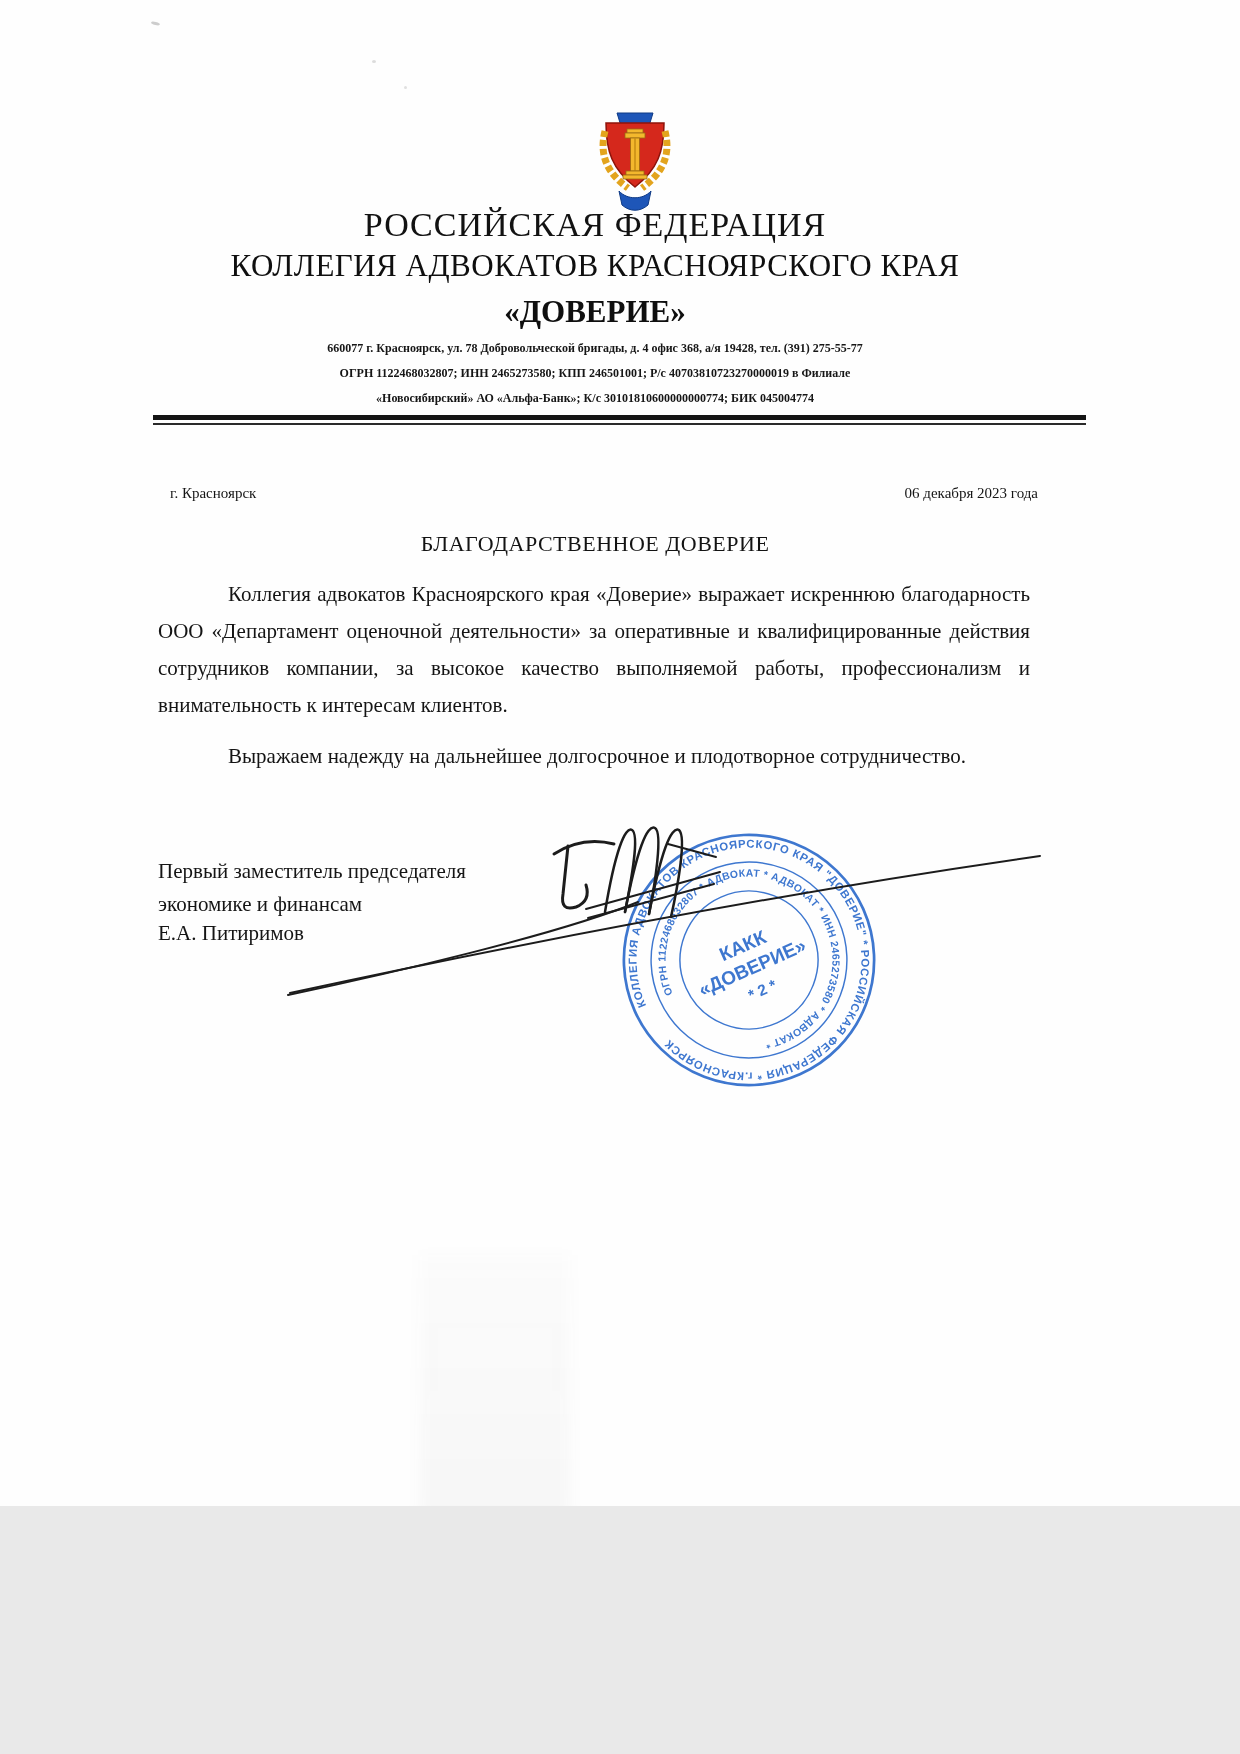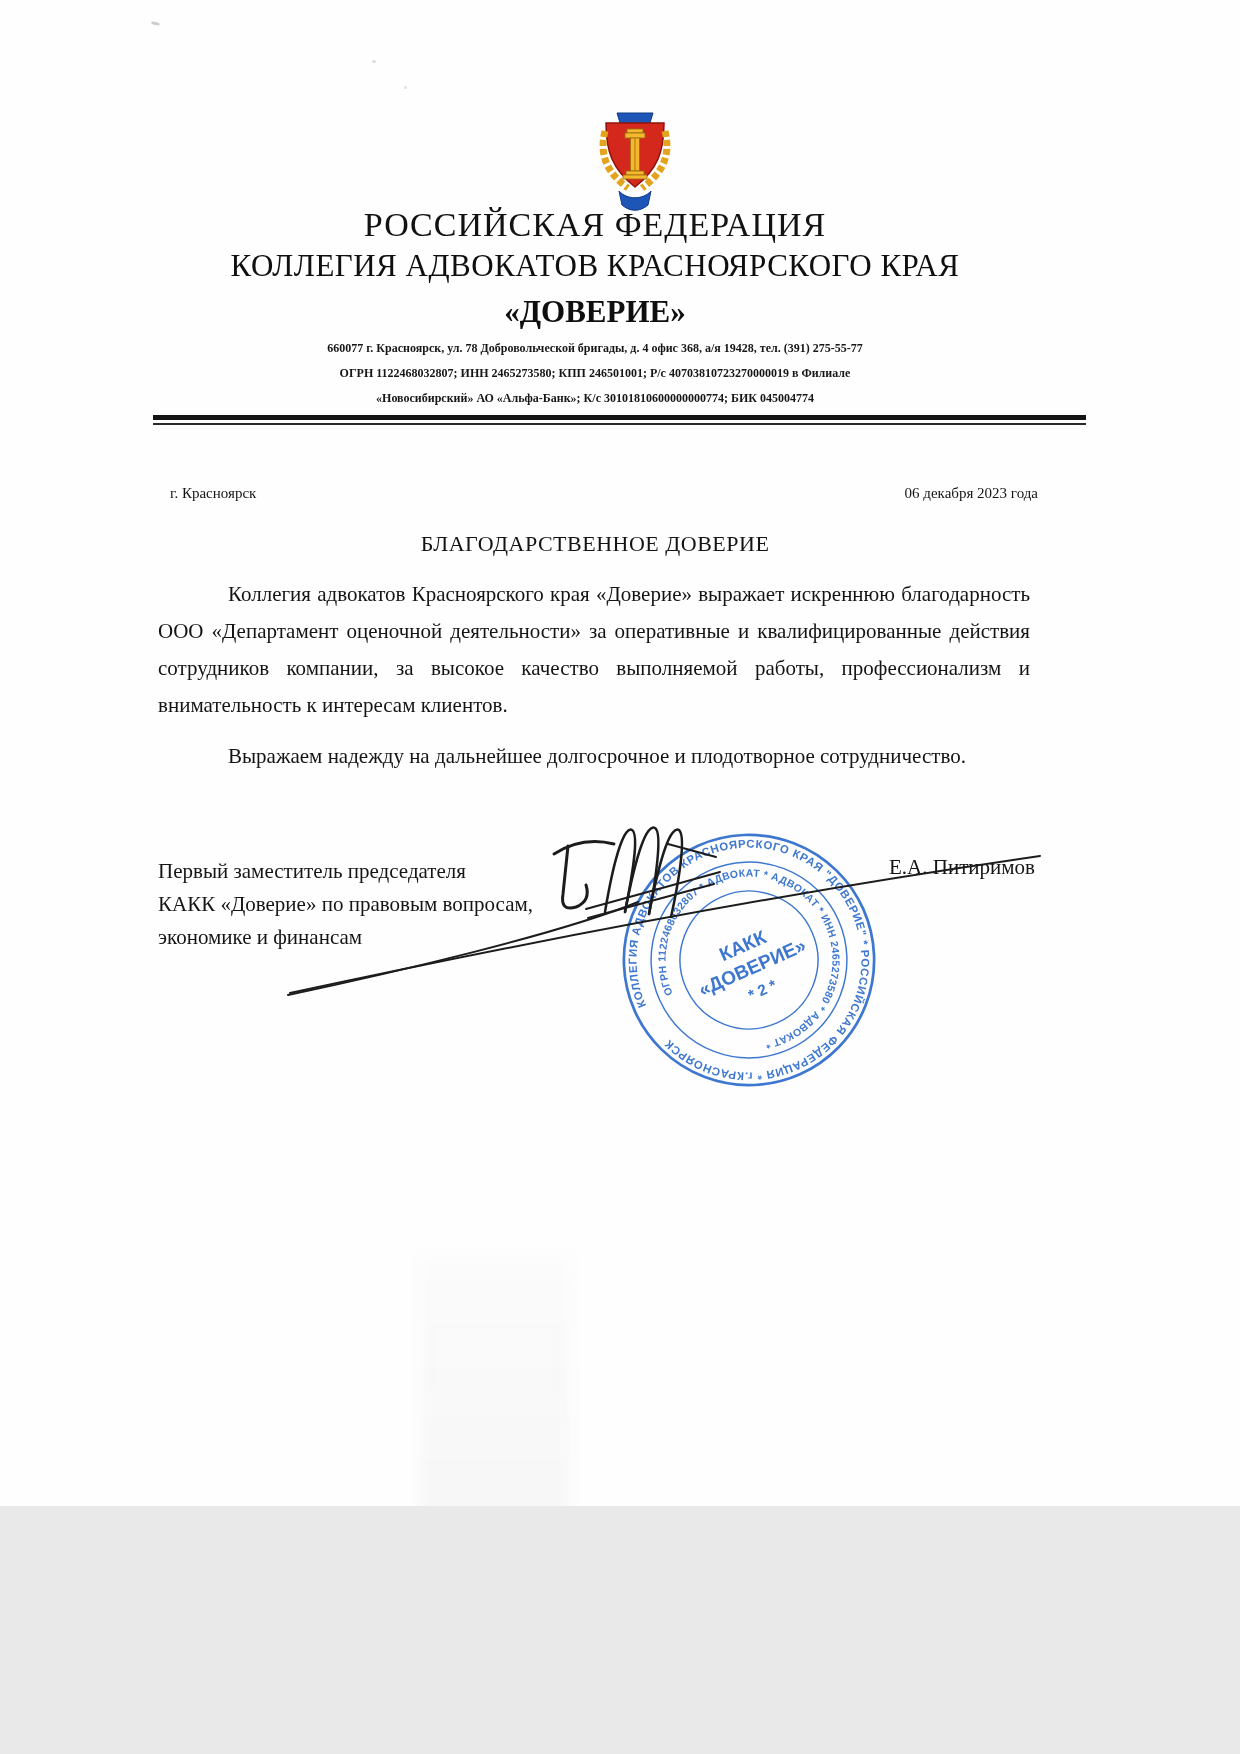--- a/index.html
+++ b/index.html
@@ -21,21 +21,21 @@
   .addr1{top:341px;}
   .addr2{top:366px;}
   .addr3{top:391px;}
   .rule-thick{left:153px;top:415px;width:933px;height:5px;background:#141414;}
   .rule-thin{left:153px;top:423px;width:933px;height:2px;background:#2a2a2a;}
   .meta-row{left:158px;top:485px;width:868px;display:flex;justify-content:space-between;font-size:15px;margin-left:12px;}
   .letter-title{top:531px;font-size:22px;letter-spacing:0.5px;color:#131313;}
   .para{left:158px;width:872px;font-size:21px;line-height:37px;text-align:justify;text-indent:70px;color:#141414;}
   .para1{top:576px;}
   .para2{top:738px;}
-  .sig-row{left:158px;top:855px;width:877px;display:flex;justify-content:space-between;align-items:flex-start;font-size:21px;}
+  .sig-row{left:158px;top:855px;width:877px;display:flex;justify-content:space-between;align-items:flex-start;font-size:21px;flex-direction:column;}
   .sig-pos{line-height:33px;}
   .sig-name{white-space:nowrap;}
   .emblem-wrap{left:570px;top:106px;width:130px;height:120px;}
   .stamp-wrap{left:613px;top:824px;width:272px;height:272px;opacity:0.92;}
   .signature-wrap{left:268px;top:812px;width:790px;height:205px;}
   .speck{background:rgba(40,40,40,0.45);border-radius:50%;}
   .speck-a{left:151px;top:22px;width:9px;height:3px;transform:rotate(14deg);opacity:.5;}
   .speck-b{left:372px;top:60px;width:4px;height:3px;opacity:.35;}
   .speck-c{left:404px;top:86px;width:3px;height:3px;opacity:.3;}
   .smudge{
@@ -87,21 +87,20 @@
   </div>
 
   <div class="abs centered letter-title">БЛАГОДАРСТВЕННОЕ ДОВЕРИЕ</div>
 
   <div class="abs para para1">Коллегия адвокатов Красноярского края «Доверие» выражает искреннюю благодарность ООО «Департамент оценочной деятельности» за оперативные и квалифицированные действия сотрудников компании, за высокое качество выполняемой работы, профессионализм и внимательность к интересам клиентов.</div>
   <div class="abs para para2">Выражаем надежду на дальнейшее долгосрочное и плодотворное сотрудничество.</div>
 
   <div class="abs sig-row">
     <div class="sig-pos">
       <div>Первый заместитель председателя</div>
-      <div>КАКК «Доверие» по правовым вопросам,</div>
       <div>экономике и финансам</div>
     </div>
     <div class="sig-name">Е.А. Питиримов</div>
   </div>
 
   <div class="abs stamp-wrap">
     <svg width="272" height="272" viewBox="0 0 300 300">
       <g transform="rotate(-24 150 150)" fill="none" stroke="#2e6ccc">
         <circle cx="150" cy="150" r="138" stroke-width="3"></circle>
         <circle cx="150" cy="150" r="108" stroke-width="1.6"></circle>

